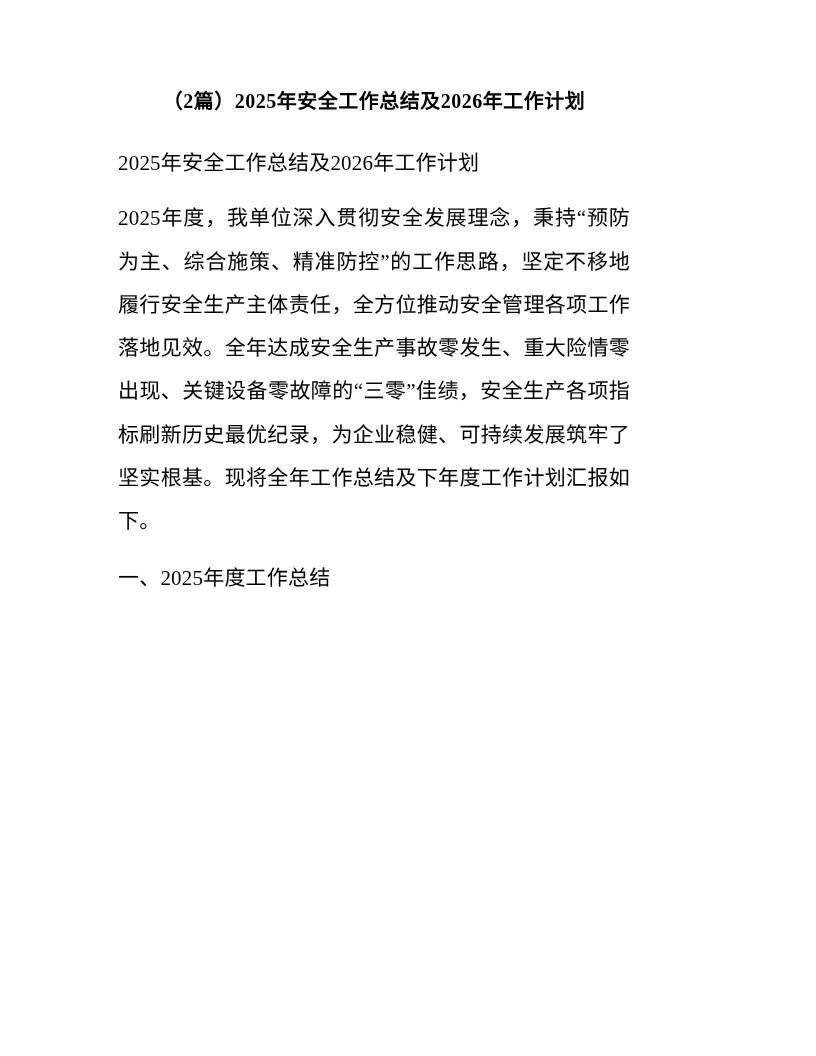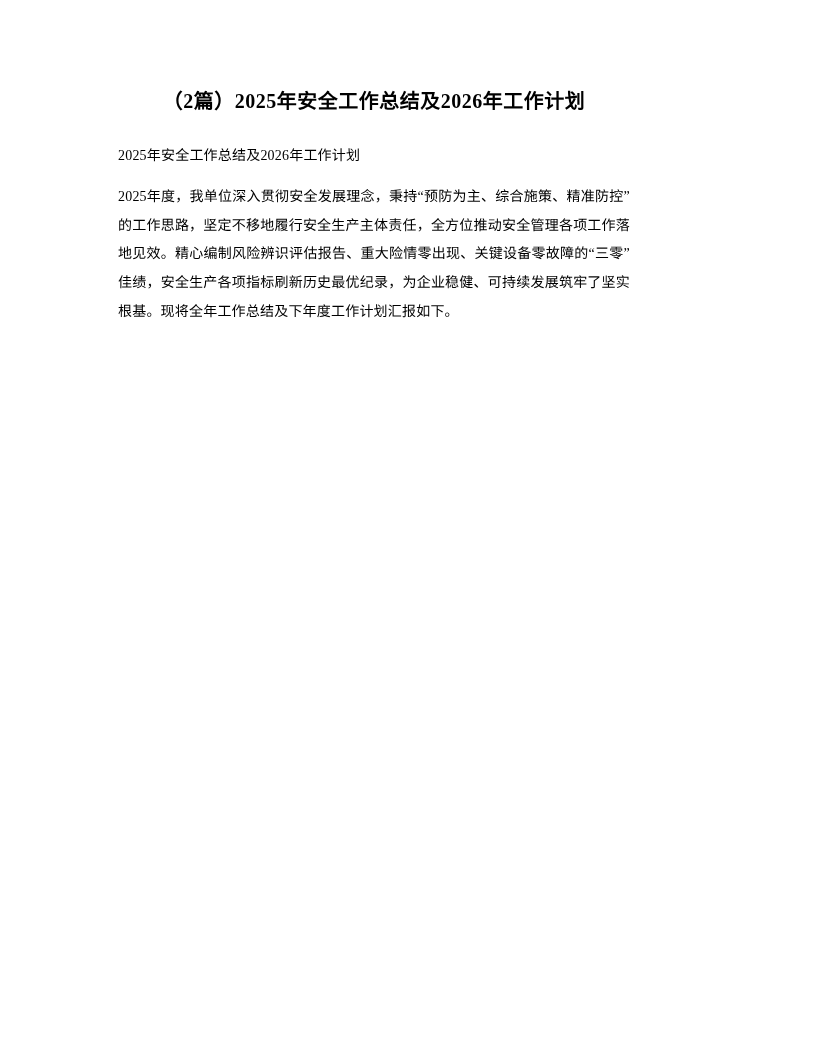--- a/index.html
+++ b/index.html
@@ -23,21 +23,21 @@
   }
   .doc-title {
     font-size: 20px;
     font-weight: bold;
     text-align: center;
     letter-spacing: 0.5px;
     line-height: 1.5;
     margin: 0 0 26px 0;
   }
   .para {
-    font-size: 14px;
+    font-size: 21px;
     line-height: 2.06;
     margin: 16px 0 6px 0;
     text-align: justify;
     text-justify: inter-ideograph;
     letter-spacing: 0.2px;
   }
   .para.subtitle {
     margin-bottom: 10px;
   }
   .para.section {
@@ -47,14 +47,15 @@
   .para.body {
     margin-top: 12px;
   }
 </style>
 </head>
 <body>
 
 <div class="page">
   <h1 class="doc-title">（2篇）2025年安全工作总结及2026年工作计划</h1>
   <p class="para subtitle">2025年安全工作总结及2026年工作计划</p>
-  <p class="para body">2025年度，我单位深入贯彻安全发展理念，秉持“预防为主、综合施策、精准防控”的工作思路，坚定不移地履行安全生产主体责任，全方位推动安全管理各项工作落地见效。精心编制风险辨识评估报告、重大险情零出现、关键设备零故障的“三零”佳绩，安全生产各项指标刷新历史最优纪录，为企业稳健、可持续发展筑牢了坚实根基。现将全年工作总结及下年度工作计划汇报如下。</p>
+  <p class="para body">2025年度，我单位深入贯彻安全发展理念，秉持“预防为主、综合施策、精准防控”的工作思路，坚定不移地履行安全生产主体责任，全方位推动安全管理各项工作落地见效。全年达成安全生产事故零发生、重大险情零出现、关键设备零故障的“三零”佳绩，安全生产各项指标刷新历史最优纪录，为企业稳健、可持续发展筑牢了坚实根基。现将全年工作总结及下年度工作计划汇报如下。</p>
+  <p class="para section">一、2025年度工作总结</p>
 </div>
 
 </body></html>

